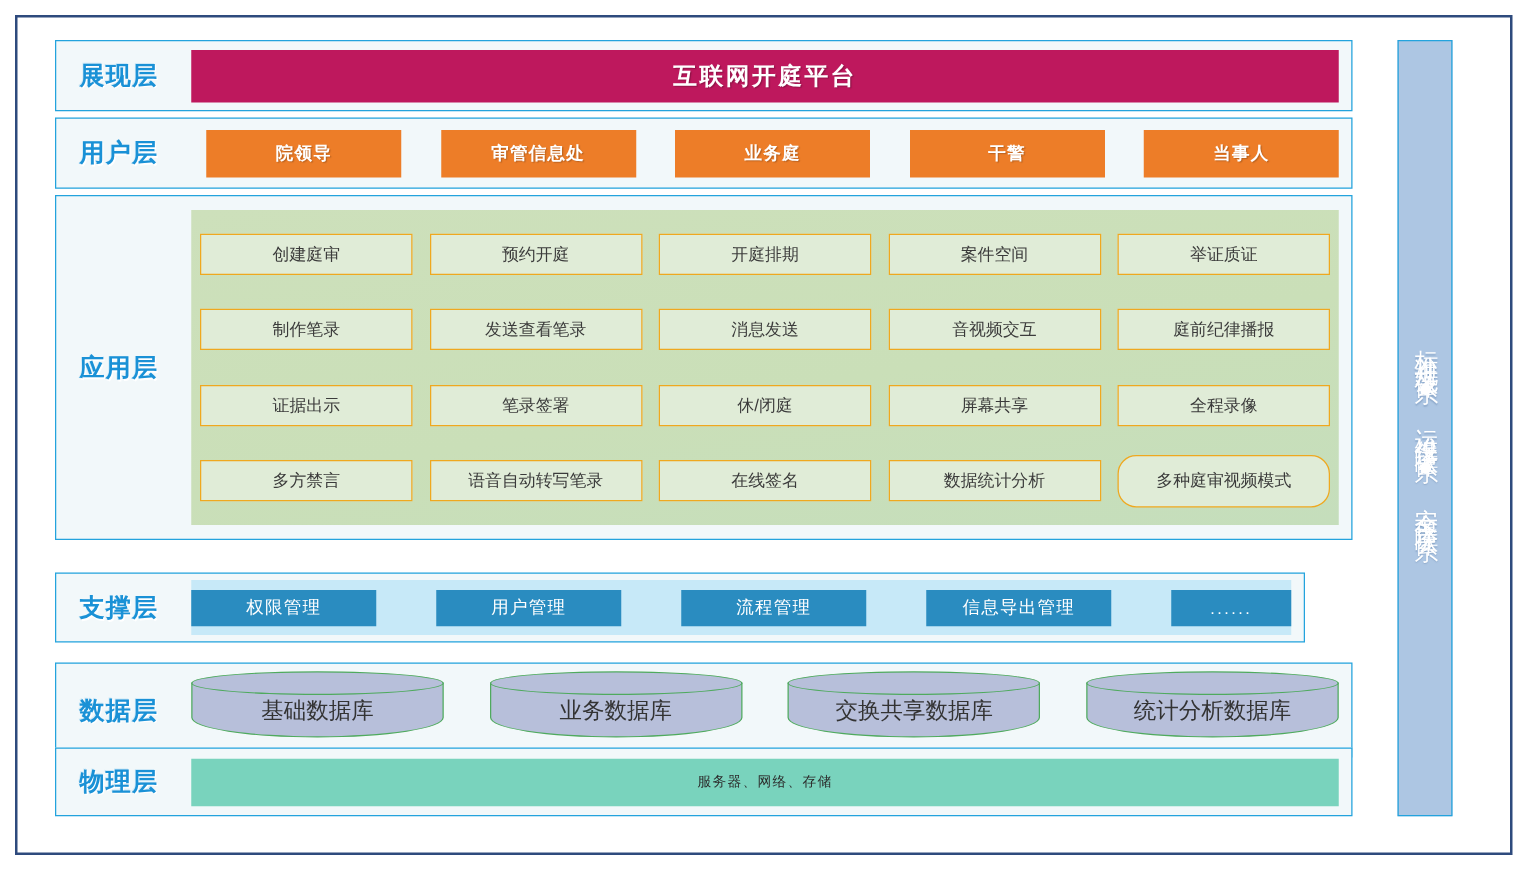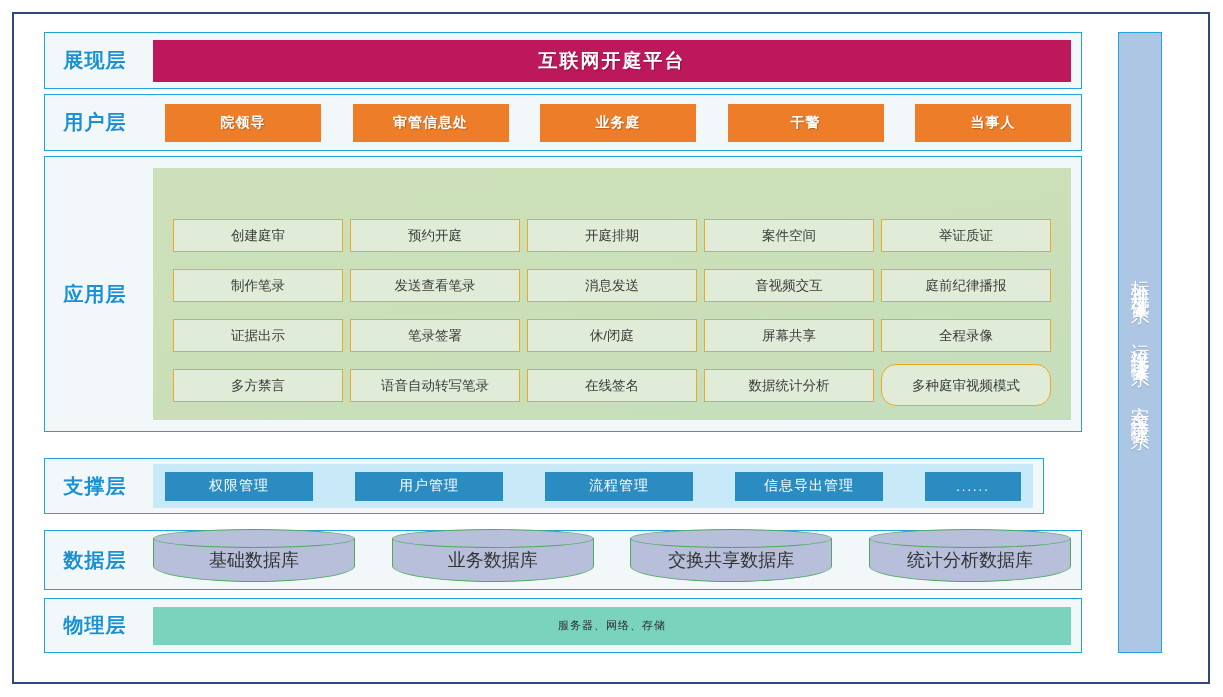--- a/index.html
+++ b/index.html
@@ -103,22 +103,22 @@
   
   #row-application { top: 156px; width: 1038px; height: 276px; }
   .app-panel {
     margin-left: 8px;
     margin-right: 10px;
     flex: 1 1 auto;
     height: 252px;
     background: linear-gradient(170deg, #cde0bb 0%, #cadfb8 55%, #c5debc 100%);
     display: flex;
     flex-direction: column;
-    justify-content: flex-end;
-    padding: 10px 20px;
+    justify-content: space-between;
+    padding: 10px 7px;
     box-sizing: border-box;
   }
   .app-grid-row {
     display: flex;
     justify-content: space-between;
     align-items: center;
     height: 50px;
   }
   .app-cell {
     width: 170px;
@@ -141,38 +141,38 @@
   #row-support { top: 458px; width: 1000px; height: 56px; }
   .support-strip {
     margin-left: 8px;
     margin-right: 10px;
     flex: 1 1 auto;
     height: 44px;
     background: #c7e9f8;
     display: flex;
     justify-content: space-between;
     align-items: center;
-    padding: 0 12px;
+    padding: 0 0;
     box-sizing: border-box;
   }
   .support-chip {
     width: 148px;
     height: 29px;
     background: #2a8cc0;
     color: #ffffff;
     font-size: 14px;
     display: flex;
     align-items: center;
     justify-content: center;
     letter-spacing: 1px;
   }
   .support-chip.dots { width: 96px; letter-spacing: 2px; font-size: 13px; }
 
   
-  #row-data { top: 530px; width: 1038px; height: 60px; }
+  #row-data { top: 530px; width: 1038px; height: 76px; }
   .data-strip {
     margin-left: 8px;
     margin-right: 10px;
     flex: 1 1 auto;
     display: flex;
     justify-content: space-between;
     align-items: center;
   }
   .cylinder {
     position: relative;

